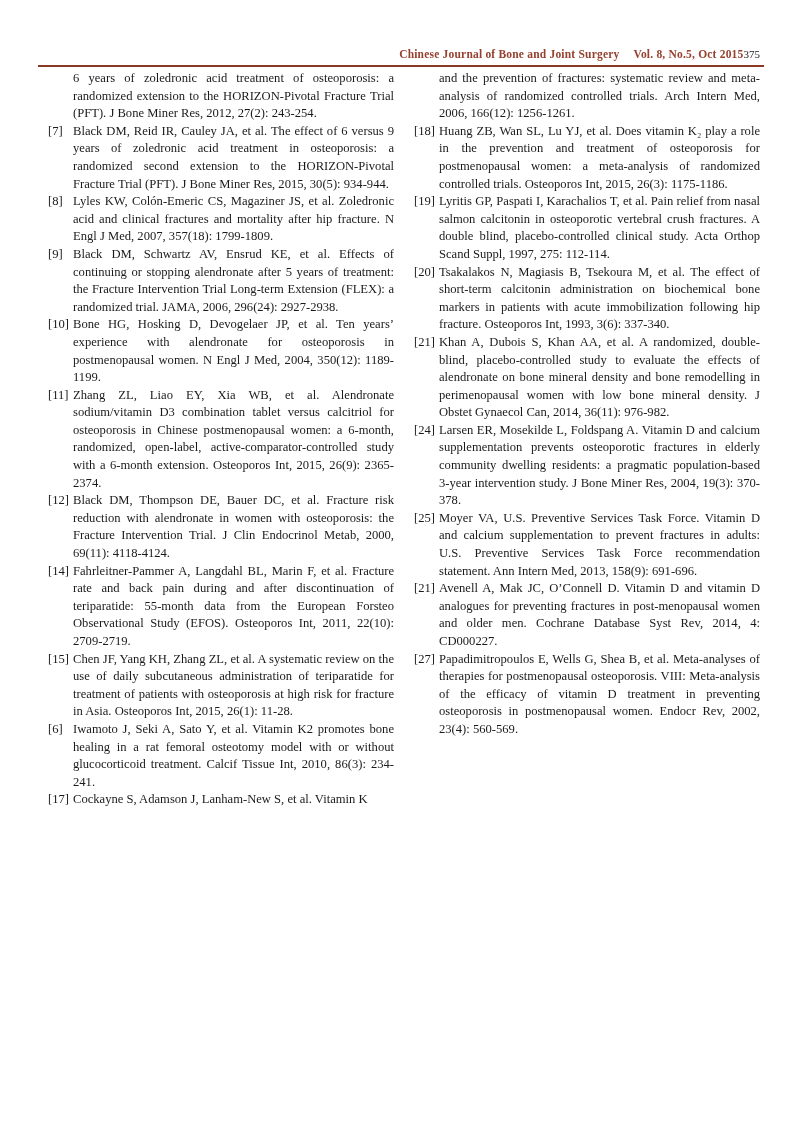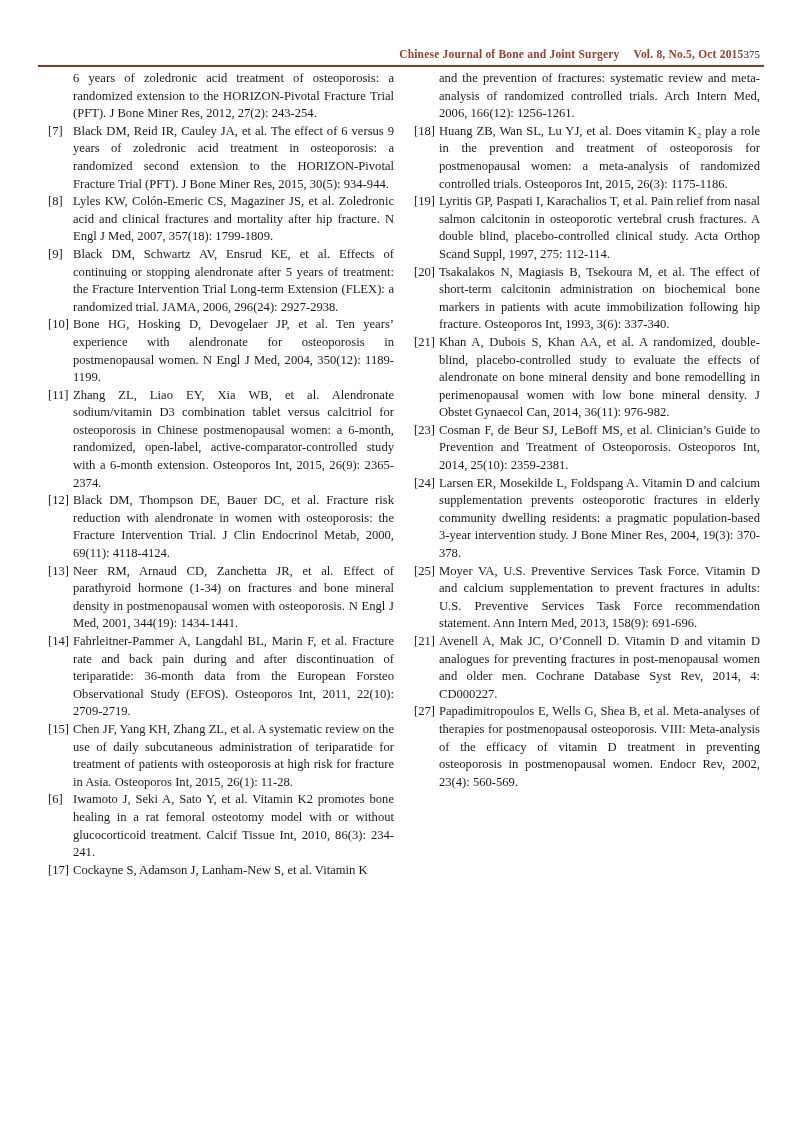--- a/index.html
+++ b/index.html
@@ -96,26 +96,22 @@
         </div>
       <div class="ref">
           <span class="ref-label">[11]</span>
           <span class="ref-text">Zhang ZL, Liao EY, Xia WB, et al. Alendronate sodium/vitamin D3 combination tablet versus calcitriol for osteoporosis in Chinese postmenopausal women: a 6-month, randomized, open-label, active-comparator-controlled study with a 6-month extension. Osteoporos Int, 2015, 26(9): 2365-2374.</span>
         </div>
       <div class="ref">
           <span class="ref-label">[12]</span>
           <span class="ref-text">Black DM, Thompson DE, Bauer DC, et al. Fracture risk reduction with alendronate in women with osteoporosis: the Fracture Intervention Trial. J Clin Endocrinol Metab, 2000, 69(11): 4118-4124.</span>
         </div>
       <div class="ref">
-          <span class="ref-label">[13]</span>
-          <span class="ref-text">Neer RM, Arnaud CD, Zanchetta JR, et al. Effect of parathyroid hormone (1-34) on fractures and bone mineral density in postmenopausal women with osteoporosis. N Engl J Med, 2001, 344(19): 1434-1441.</span>
-        </div>
-      <div class="ref">
           <span class="ref-label">[14]</span>
-          <span class="ref-text">Fahrleitner-Pammer A, Langdahl BL, Marin F, et al. Fracture rate and back pain during and after discontinuation of teriparatide: 36-month data from the European Forsteo Observational Study (EFOS). Osteoporos Int, 2011, 22(10): 2709-2719.</span>
+          <span class="ref-text">Fahrleitner-Pammer A, Langdahl BL, Marin F, et al. Fracture rate and back pain during and after discontinuation of teriparatide: 55-month data from the European Forsteo Observational Study (EFOS). Osteoporos Int, 2011, 22(10): 2709-2719.</span>
         </div>
       <div class="ref">
           <span class="ref-label">[15]</span>
           <span class="ref-text">Chen JF, Yang KH, Zhang ZL, et al. A systematic review on the use of daily subcutaneous administration of teriparatide for treatment of patients with osteoporosis at high risk for fracture in Asia. Osteoporos Int, 2015, 26(1): 11-28.</span>
         </div>
       <div class="ref">
           <span class="ref-label">[6]</span>
           <span class="ref-text">Iwamoto J, Seki A, Sato Y, et al. Vitamin K2 promotes bone healing in a rat femoral osteotomy model with or without glucocorticoid treatment. Calcif Tissue Int, 2010, 86(3): 234-241.</span>
         </div>
       <div class="ref">
@@ -139,24 +135,20 @@
         </div>
       <div class="ref">
           <span class="ref-label">[20]</span>
           <span class="ref-text">Tsakalakos N, Magiasis B, Tsekoura M, et al. The effect of short-term calcitonin administration on biochemical bone markers in patients with acute immobilization following hip fracture. Osteoporos Int, 1993, 3(6): 337-340.</span>
         </div>
       <div class="ref">
           <span class="ref-label">[21]</span>
           <span class="ref-text">Khan A, Dubois S, Khan AA, et al. A randomized, double-blind, placebo-controlled study to evaluate the effects of alendronate on bone mineral density and bone remodelling in perimenopausal women with low bone mineral density. J Obstet Gynaecol Can, 2014, 36(11): 976-982.</span>
         </div>
       <div class="ref">
-          <span class="ref-label">[23]</span>
-          <span class="ref-text">Cosman F, de Beur SJ, LeBoff MS, et al. Clinician’s Guide to Prevention and Treatment of Osteoporosis. Osteoporos Int, 2014, 25(10): 2359-2381.</span>
-        </div>
-      <div class="ref">
           <span class="ref-label">[24]</span>
           <span class="ref-text">Larsen ER, Mosekilde L, Foldspang A. Vitamin D and calcium supplementation prevents osteoporotic fractures in elderly community dwelling residents: a pragmatic population-based 3-year intervention study. J Bone Miner Res, 2004, 19(3): 370-378.</span>
         </div>
       <div class="ref">
           <span class="ref-label">[25]</span>
           <span class="ref-text">Moyer VA, U.S. Preventive Services Task Force. Vitamin D and calcium supplementation to prevent fractures in adults: U.S. Preventive Services Task Force recommendation statement. Ann Intern Med, 2013, 158(9): 691-696.</span>
         </div>
       <div class="ref">
           <span class="ref-label">[21]</span>
           <span class="ref-text">Avenell A, Mak JC, O’Connell D. Vitamin D and vitamin D analogues for preventing fractures in post-menopausal women and older men. Cochrane Database Syst Rev, 2014, 4: CD000227.</span>

